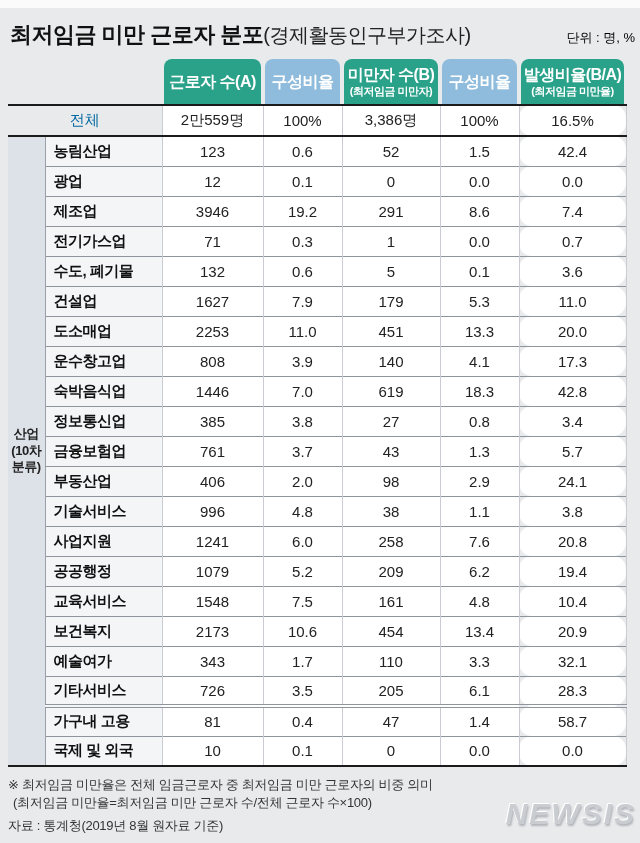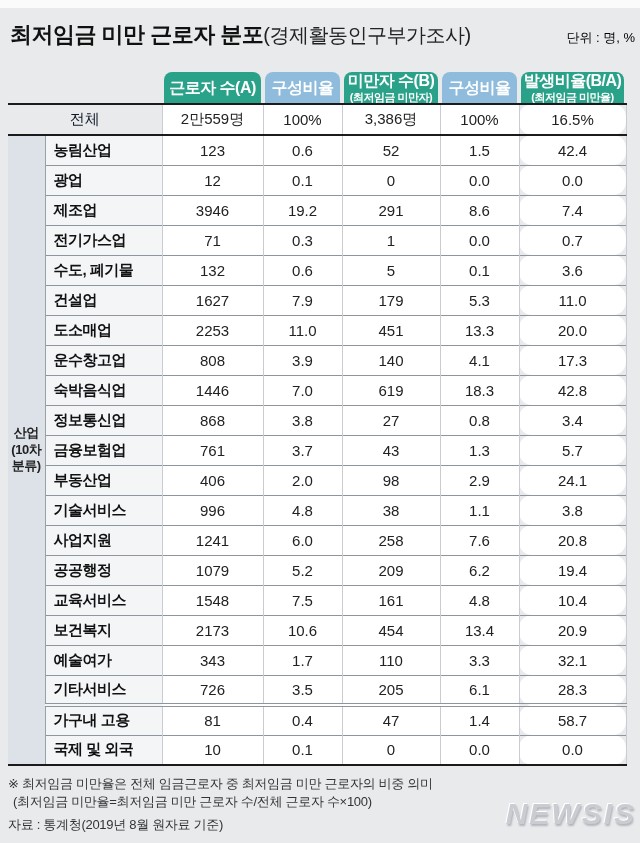--- a/index.html
+++ b/index.html
@@ -20,32 +20,32 @@
 
   
   table { border-collapse:collapse; margin-left:8px; table-layout:fixed; }
   col.c-group{width:37px;} col.c-label{width:117px;} col.c-a{width:101px;}
   col.c-r1{width:79px;} col.c-b{width:98px;} col.c-r2{width:79px;} col.c-c{width:107px;}
   th, td { padding:0; font-weight:normal; }
 
   
   thead th { height:45px; vertical-align:bottom; }
   .hcell {
-    height:31px; margin:0 2px; border-radius:8px 8px 0 0;
+    height:45px; margin:0 2px; border-radius:8px 8px 0 0;
     display:flex; flex-direction:column; justify-content:center; align-items:center;
     color:#fff; font-weight:bold; line-height:1.12; letter-spacing:-0.5px;
   }
   .hcell.green { background:#2aa28a; }
   .hcell.blue  { background:#8fbcdc; }
   .hcell .main { font-size:16px; }
   .hcell .sub  { font-size:11px; font-weight:600; margin-top:1px; }
 
   
   tr.total td { height:31px; border-top:2px solid #1b1b1b; border-bottom:2px solid #1b1b1b; font-size:15px; }
-  td.total-label { text-align:center; color:#0f172a; background:transparent; }
+  td.total-label { text-align:center; color:#0369a1; background:transparent; }
   tr.total td.val { background:#fff; }
 
   
   tbody.rows tr { height:30px; }
   tbody.rows td { border-top:1px solid #8f959c; font-size:15px; }
   tbody.rows tr:first-child td { border-top:none; }
   tbody.rows tr:last-child td { border-bottom:2px solid #1b1b1b; }
   tr.sep td { border-top:4px double #8f959c; }
 
   td.rlabel {
@@ -221,21 +221,21 @@
     <td class="rlabel">숙박음식업</td>
     <td class="val">1446</td>
     <td class="val">7.0</td>
     <td class="val">619</td>
     <td class="val">18.3</td>
     <td class="val">42.8</td>
   </tr>
 
   <tr>
     <td class="rlabel">정보통신업</td>
-    <td class="val">868</td>
+    <td class="val">385</td>
     <td class="val">3.8</td>
     <td class="val">27</td>
     <td class="val">0.8</td>
     <td class="val">3.4</td>
   </tr>
 
   <tr>
     <td class="rlabel">금융보험업</td>
     <td class="val">761</td>
     <td class="val">3.7</td>

